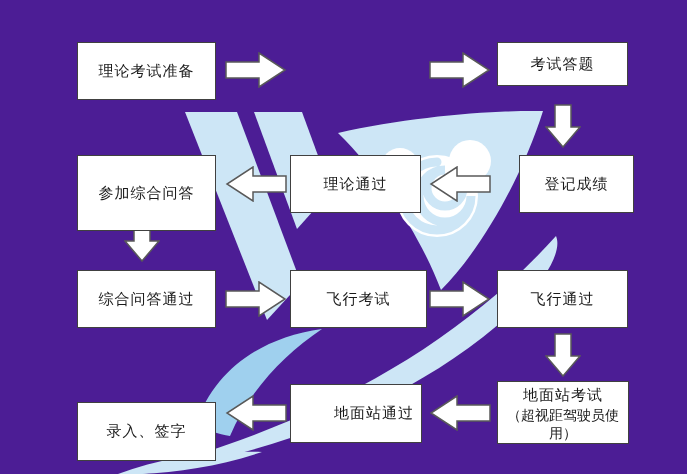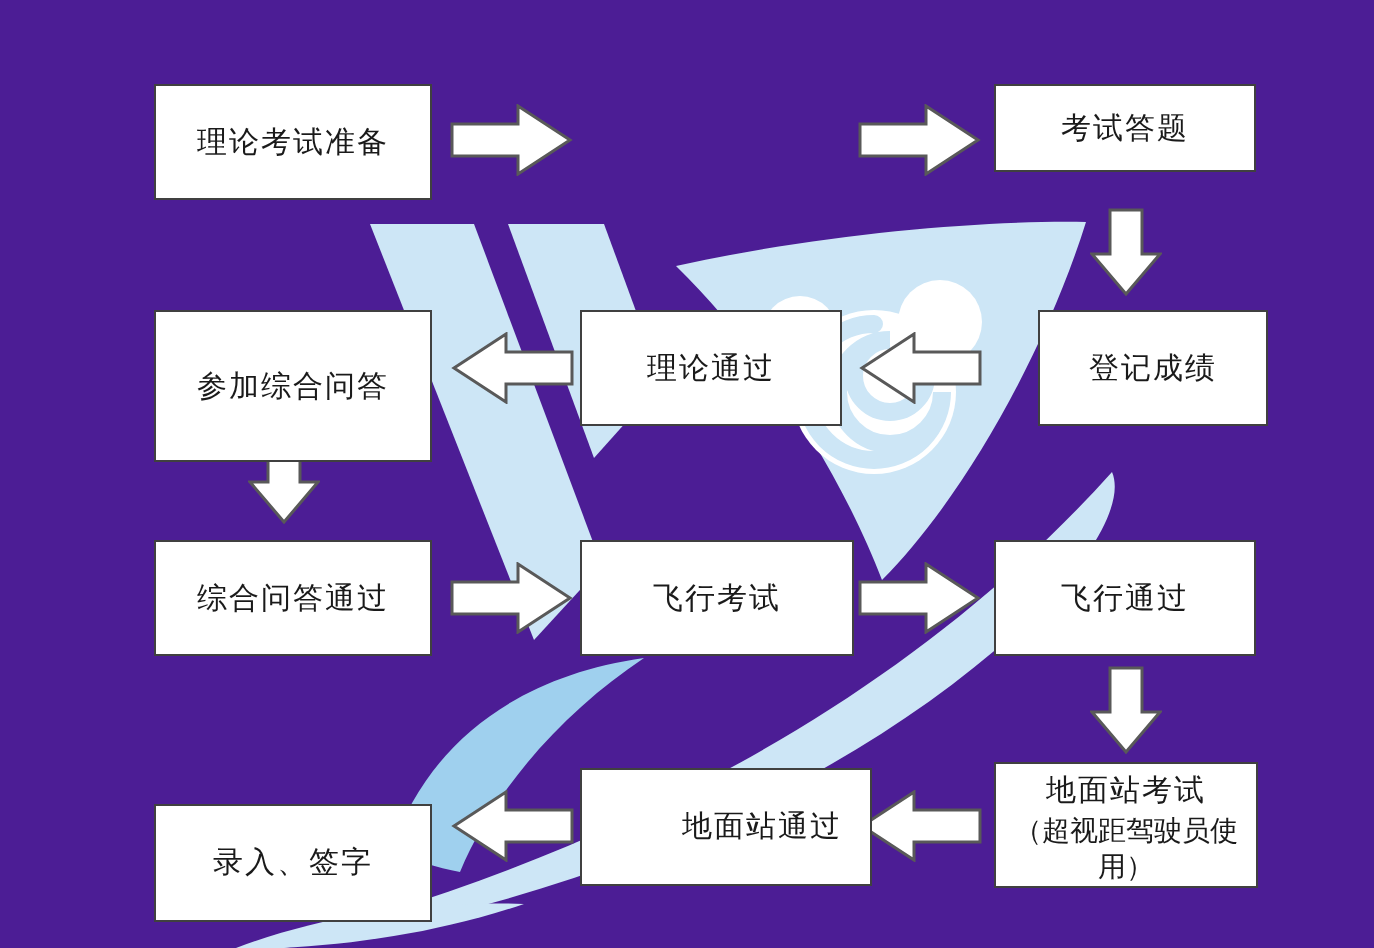--- a/index.html
+++ b/index.html
@@ -22,21 +22,21 @@
   .n0  { left:77px;  top:42px;  width:139px; height:58px; }
   .n1  { left:290px; top:42px;  width:131px; height:58px; }
   .n2  { left:497px; top:42px;  width:131px; height:44px; }
   .n3  { left:77px;  top:155px; width:139px; height:76px; }
   .n4  { left:290px; top:155px; width:131px; height:58px; }
   .n5  { left:475px; top:155px; width:115px; height:58px;margin-left:44px; }
   .n6  { left:77px;  top:270px; width:139px; height:58px; }
   .n7  { left:290px; top:270px; width:137px; height:58px;align-items:center; }
   .n8  { left:497px; top:270px; width:131px; height:58px; }
   .n9  { left:77px;  top:402px; width:139px; height:59px;text-align:center; }
-  .n10 { left:290px; top:384px; width:146px; height:59px;padding-left:36px; }
+  .n10 { left:290px; top:384px; width:132px; height:59px;padding-left:36px; }
   .n11 { left:497px; top:381px; width:132px; height:63px;justify-content:flex-end; }
 
   
   .a-r1a { left:225px; top:52px; }
   .a-r1b { left:429px; top:52px; }
   .a-d1  { left:545px; top:104px; }
   .a-l2a { left:225px; top:166px; }
   .a-l2b { left:429px; top:166px; }
   .a-d2  { left:124px; top:218px; }
   .a-r3a { left:225px; top:281px; }

